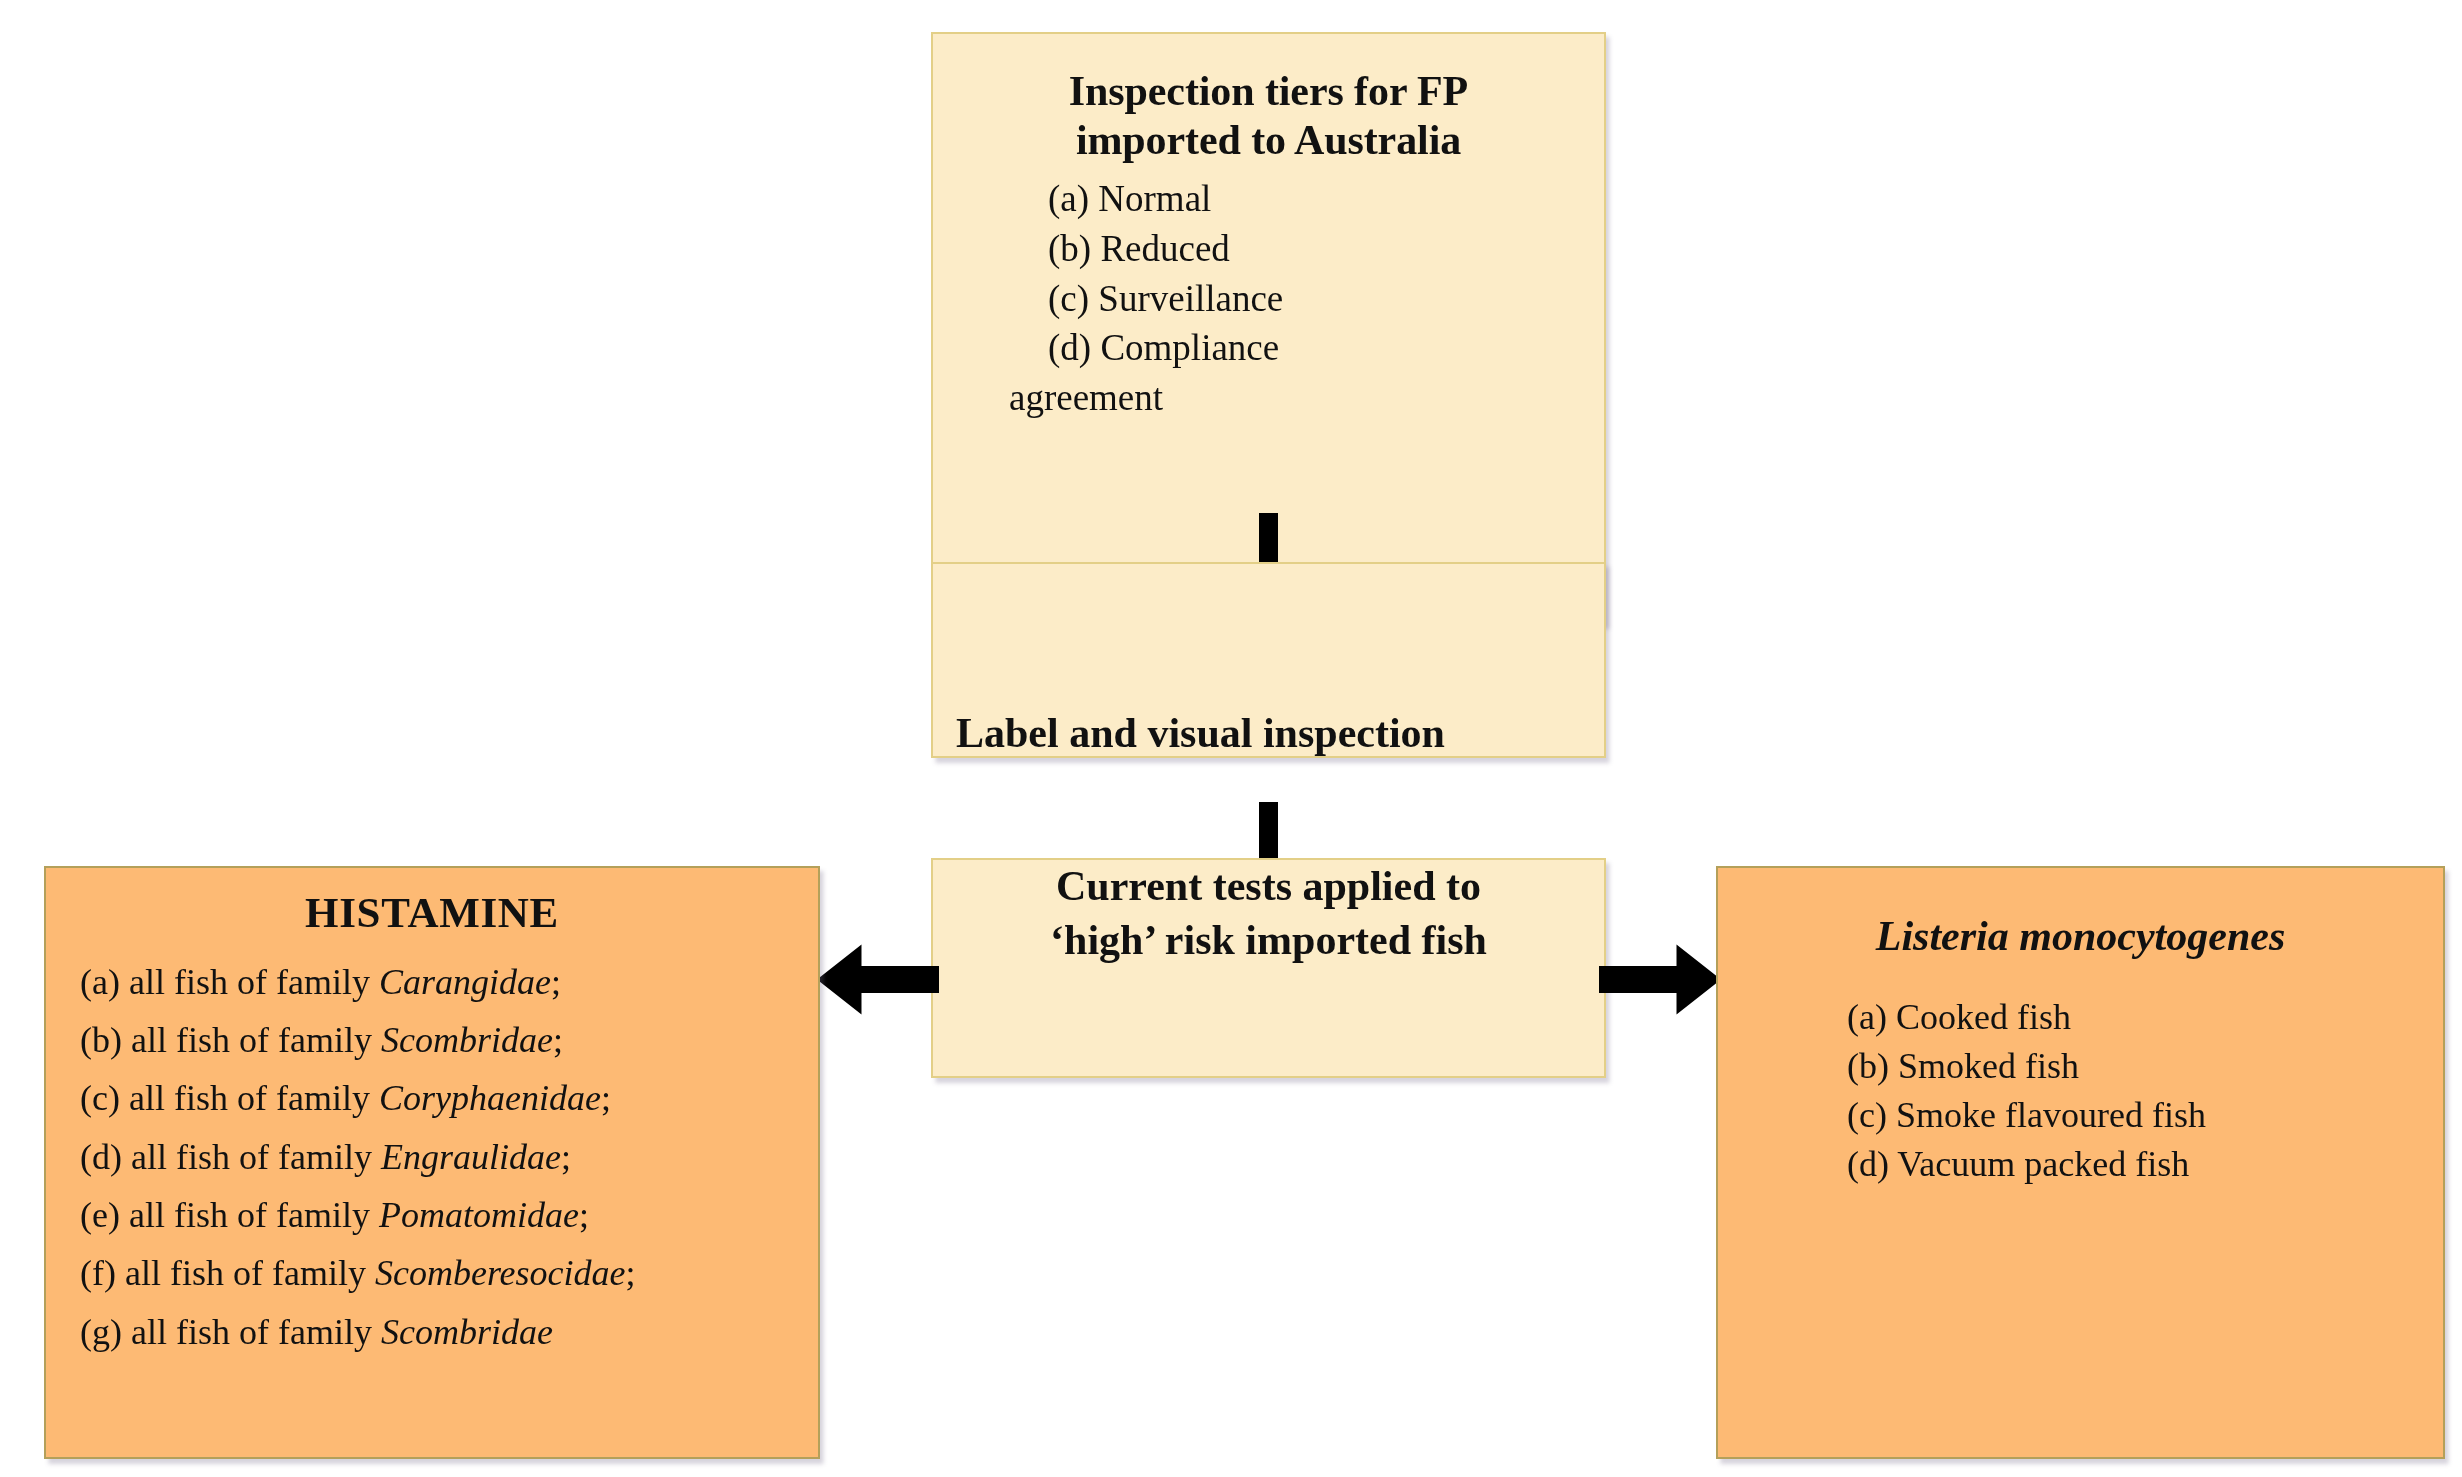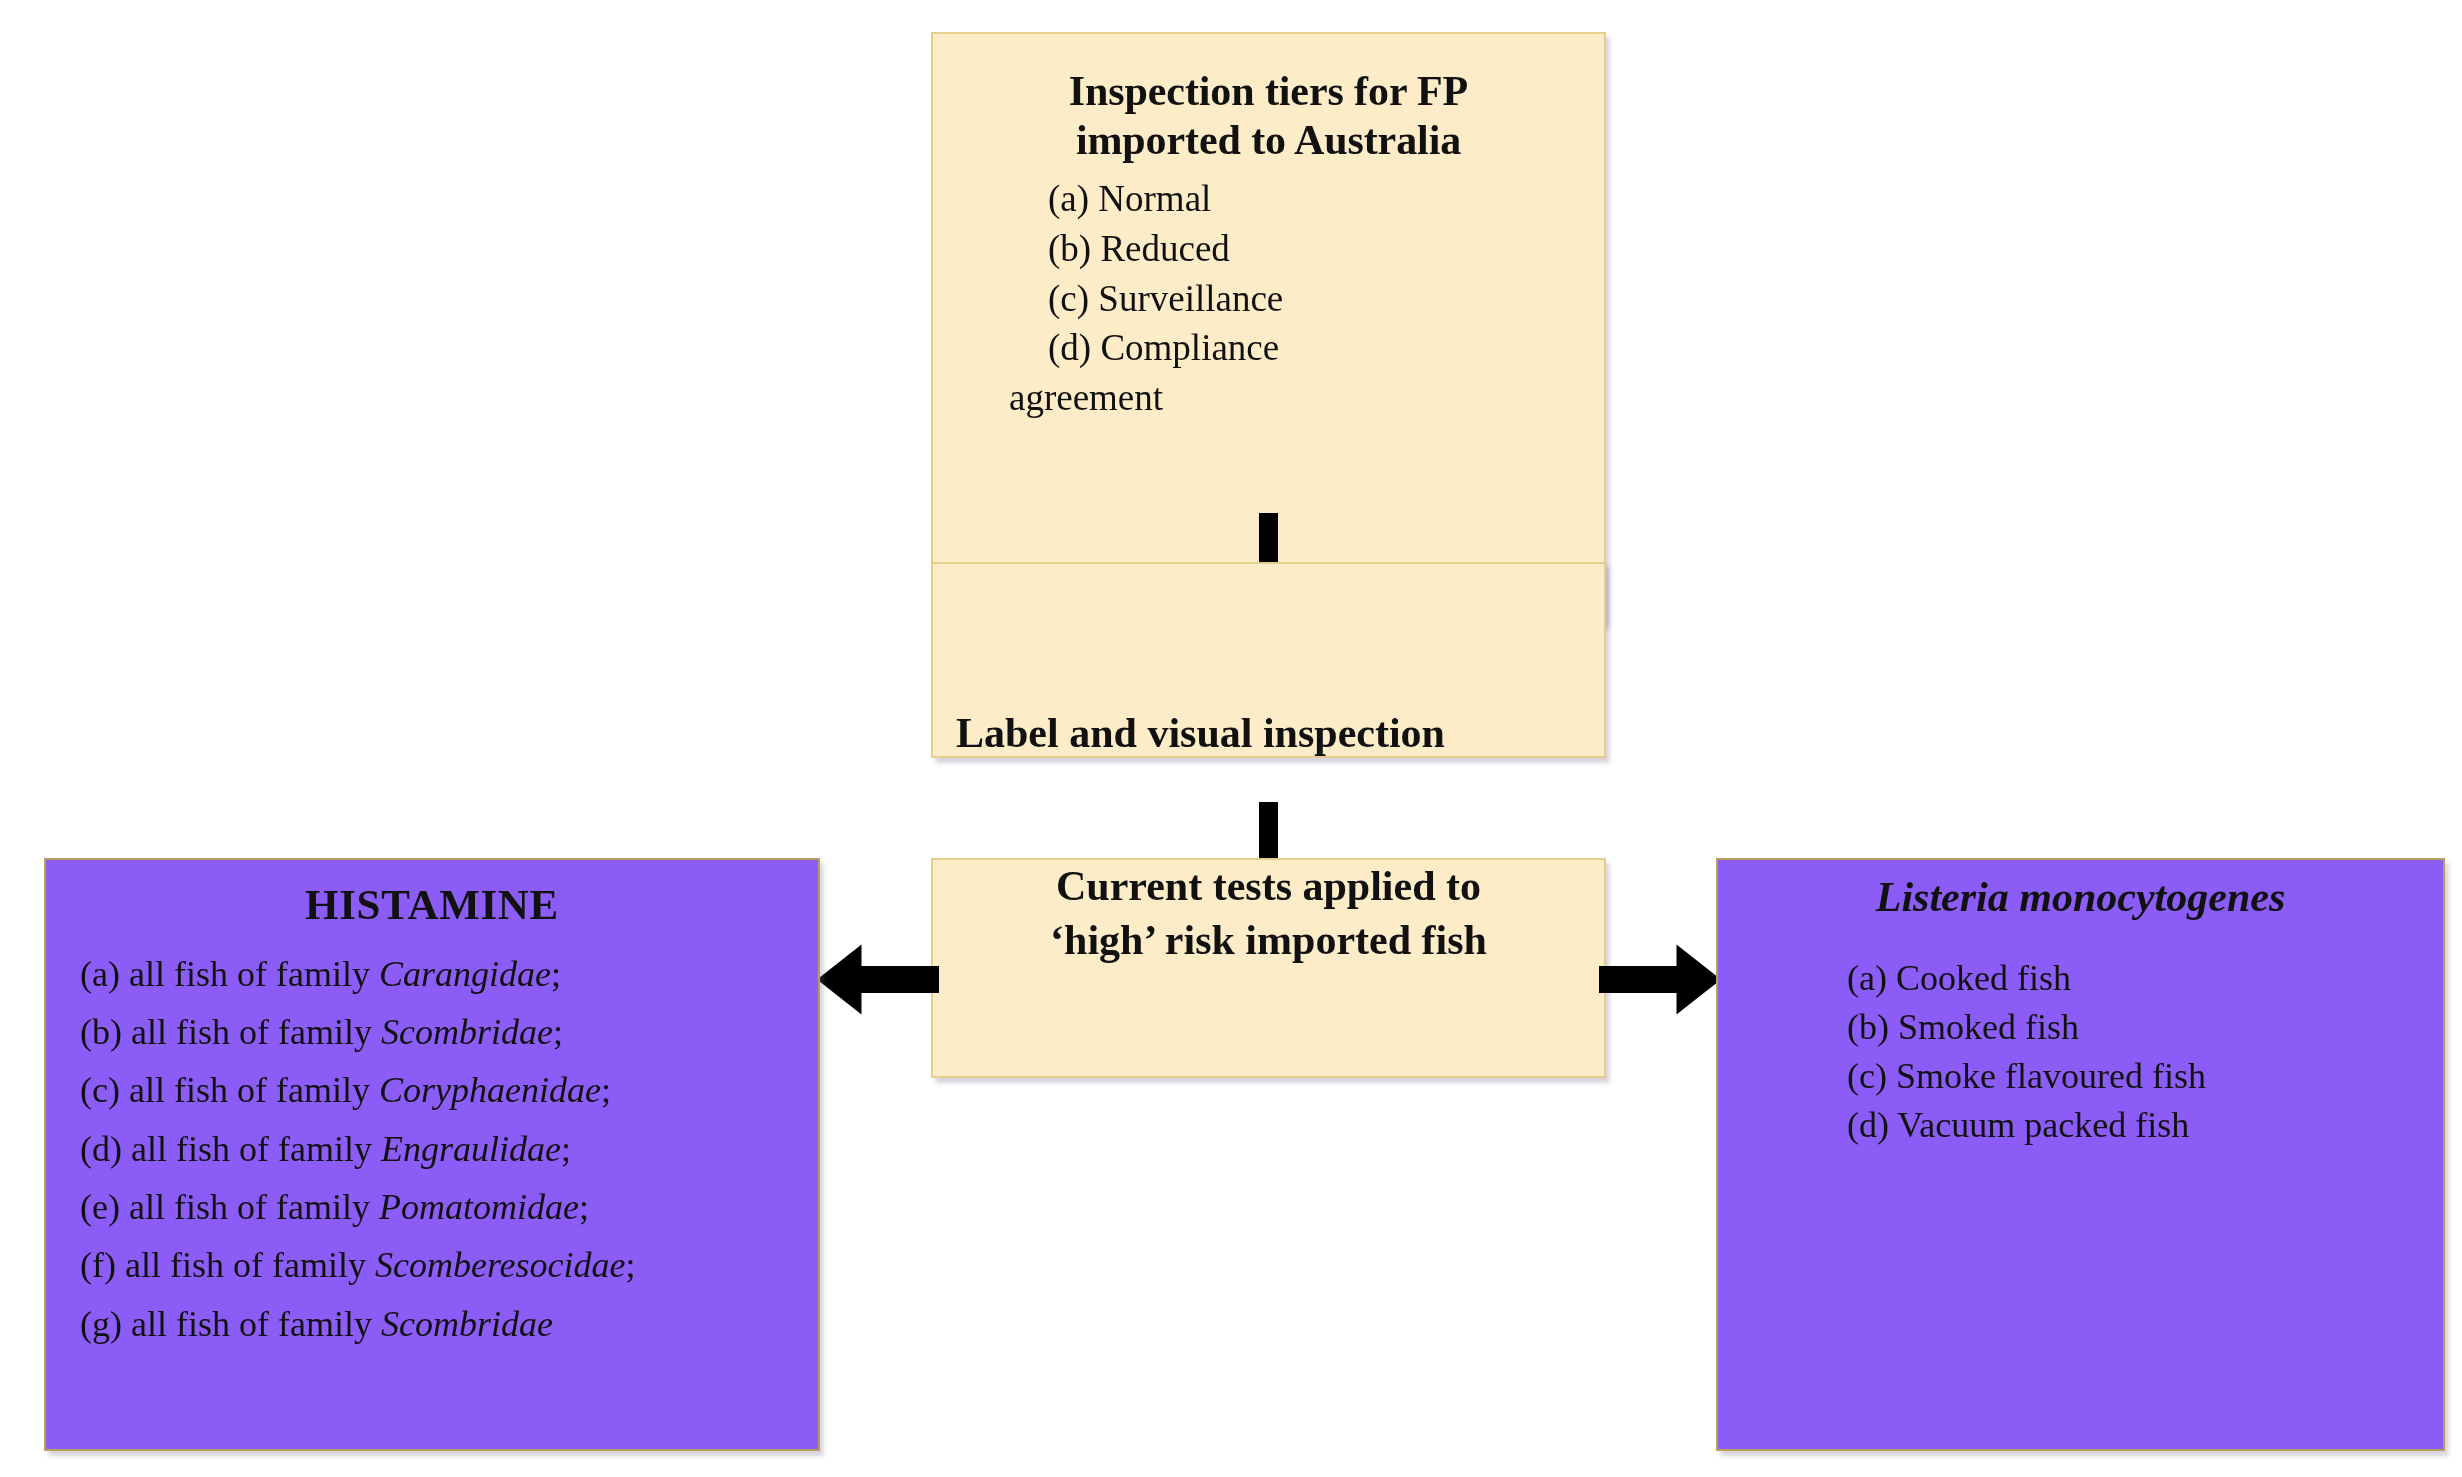--- a/index.html
+++ b/index.html
@@ -28,22 +28,23 @@
     position: absolute;
     box-sizing: border-box;
     border: 2.1px solid #d9c372;
     box-shadow: 4.3px 5px 4.3px rgba(120,110,140,0.30);
   }
   .node.cream {
     background: #fcecc8;
     border-color: #e3cf87;
   }
   .node.gold {
-    background: #8b5cf6;
+    background: #fdba74;
     border-color: #b4a05a;
+    margin-top: 8px;
   }
 
   
   #node-top {
     left: 931px;
     top: 32px;
     width: 675px;
     height: 592px;
     padding: 33px 43px 0 43px;
   }
@@ -121,21 +122,21 @@
     line-height: 1.62;
   }
   .fish-list em { font-style: italic; }
 
   
   #node-listeria {
     left: 1716px;
     top: 858px;
     width: 729px;
     height: 593px;
-    padding: 13px 29px 0 29px;
+    padding: 44px 29px 0 29px;
   }
   .node-title-listeria {
     font-weight: bold;
     font-style: italic;
     font-size: 42px;
     text-align: center;
     margin: 0 0 33px 0;
   }
   .prod-list {
     margin: 0;

